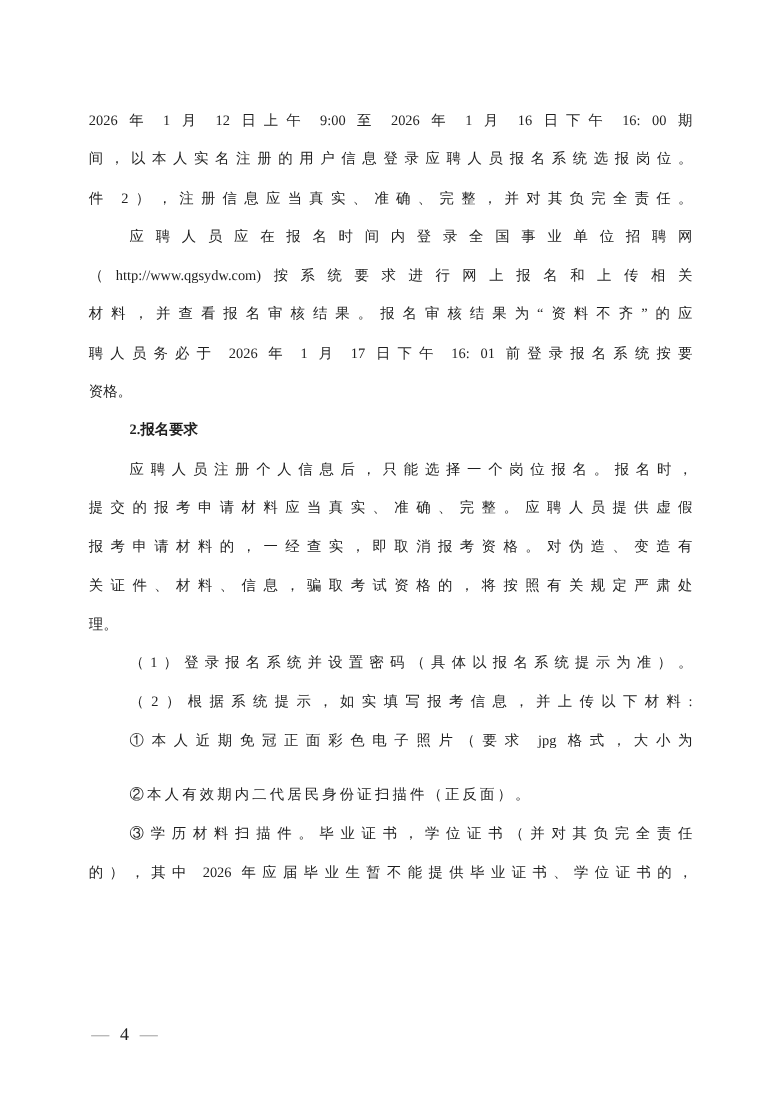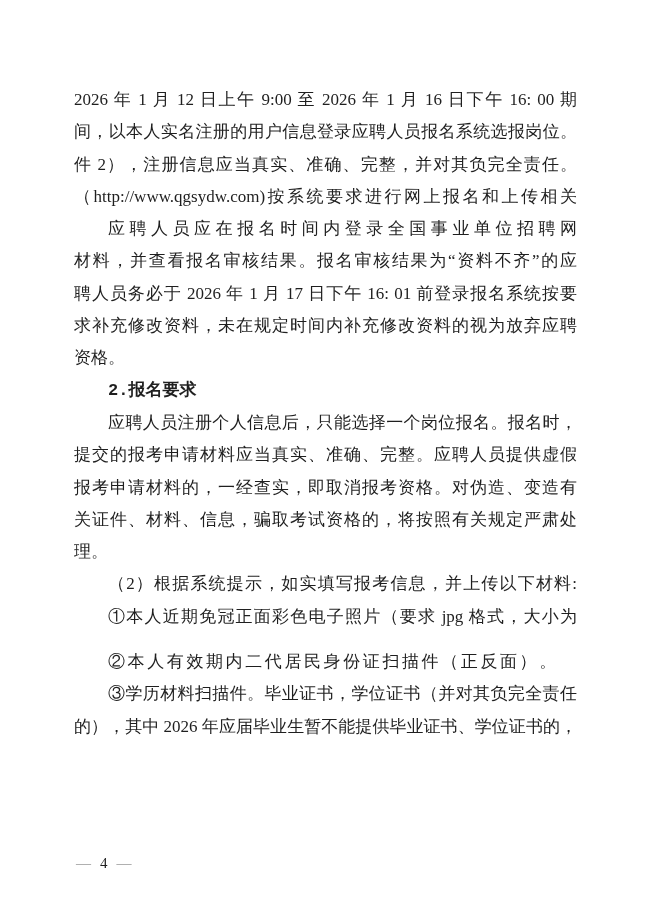--- a/index.html
+++ b/index.html
@@ -12,36 +12,36 @@
     font-family: "Liberation Serif", "DejaVu Serif", serif;
     color: #1f1f1f;
   }
   .body-text {
     position: absolute;
     left: 74px;
     top: 84px;
     width: 503px;
   }
   .line {
-    font-size: 17px;
+    font-size: 12px;
     line-height: 32.3px;
     height: 32.3px;
     white-space: nowrap;
     text-align: left;
     color: #1f1f1f;
   }
   .line.just {
     white-space: normal;
     text-align: justify;
     text-align-last: justify;
     text-justify: inter-character;
   }
   .line.indent { padding-left: 34px; }
   .line.indent.just { padding-left: 0; text-indent: 34px; }
-  .line.bold { font-weight: bold; font-family: Liberation Mono, monospace; }
+  .line.bold { font-weight: bold; }
   .line.spaced { letter-spacing: 2.6px; margin-top: 13px; }
   .footer {
     position: absolute;
     left: 76px;
     top: 854px;
     font-size: 15px;
     line-height: 18px;
     color: #1f1f1f;
   }
   .footer .dash {
@@ -54,32 +54,32 @@
   }
 </style>
 </head>
 <body>
 
 <div class="page">
   <div class="body-text" id="doc-lines">
       <div class="line just">2026 年 1 月 12 日上午 9:00 至 2026 年 1 月 16 日下午 16: 00 期</div>
       <div class="line just">间，以本人实名注册的用户信息登录应聘人员报名系统选报岗位。</div>
       <div class="line just">件 2），注册信息应当真实、准确、完整，并对其负完全责任。</div>
+      <div class="line just indent">应聘人员应在报名时间内登录全国事业单位招聘网</div>
       <div class="line just">（http://www.qgsydw.com)按系统要求进行网上报名和上传相关</div>
-      <div class="line just indent">应聘人员应在报名时间内登录全国事业单位招聘网</div>
       <div class="line just">材料，并查看报名审核结果。报名审核结果为“资料不齐”的应</div>
       <div class="line just">聘人员务必于 2026 年 1 月 17 日下午 16: 01 前登录报名系统按要</div>
-      <div class="line just">求补充修改资料，未在规定时间内补充修改资料的视为放弃应聘</div>
       <div class="line">资格。</div>
       <div class="line bold indent">2.报名要求</div>
       <div class="line just indent">应聘人员注册个人信息后，只能选择一个岗位报名。报名时，</div>
       <div class="line just">提交的报考申请材料应当真实、准确、完整。应聘人员提供虚假</div>
       <div class="line just">报考申请材料的，一经查实，即取消报考资格。对伪造、变造有</div>
       <div class="line just">关证件、材料、信息，骗取考试资格的，将按照有关规定严肃处</div>
       <div class="line">理。</div>
+      <div class="line just indent">（1）登录报名系统并设置密码（具体以报名系统提示为准）。</div>
       <div class="line just indent">（2）根据系统提示，如实填写报考信息，并上传以下材料:</div>
       <div class="line just indent">①本人近期免冠正面彩色电子照片（要求 jpg 格式，大小为</div>
       <div class="line indent spaced">②本人有效期内二代居民身份证扫描件（正反面）。</div>
       <div class="line just indent">③学历材料扫描件。毕业证书，学位证书（并对其负完全责任</div>
       <div class="line just">的），其中 2026 年应届毕业生暂不能提供毕业证书、学位证书的，</div>
     </div>
   <div class="footer">
     <span class="dash">—</span><span class="pagenum">4</span><span class="dash">—</span>
   </div>
 </div>

